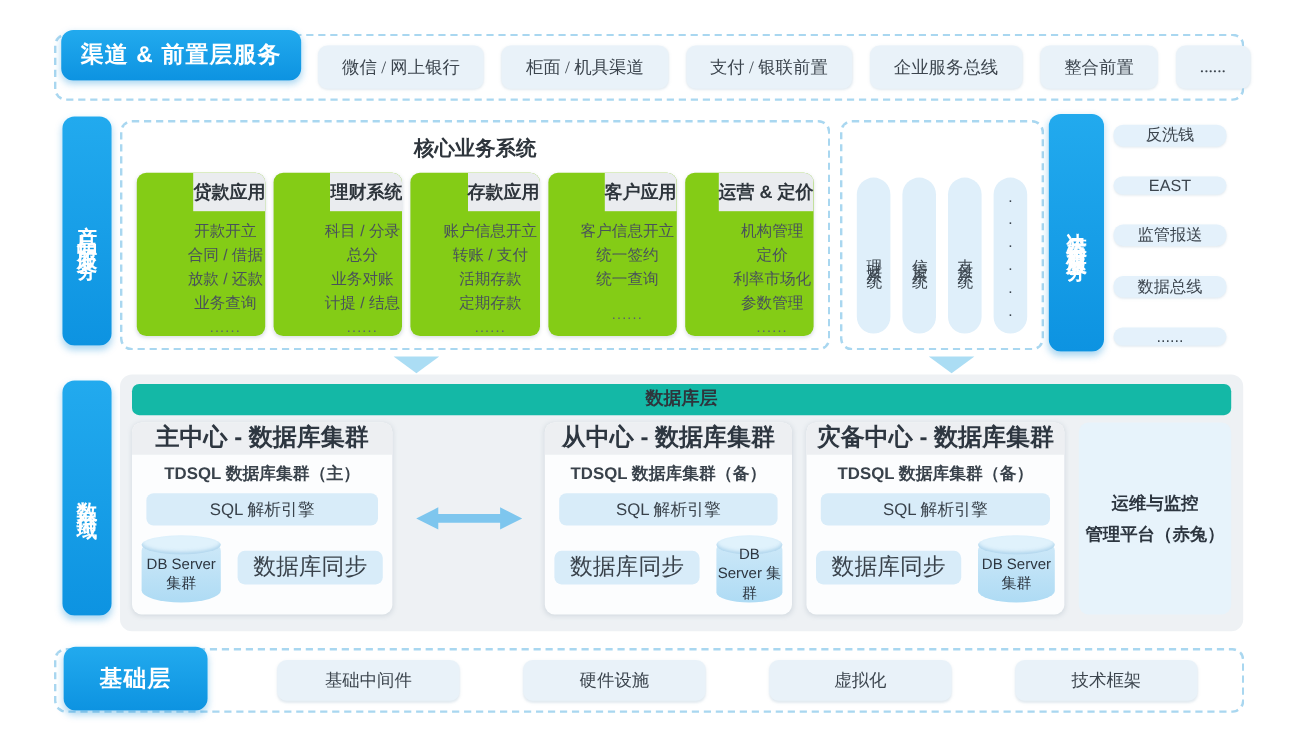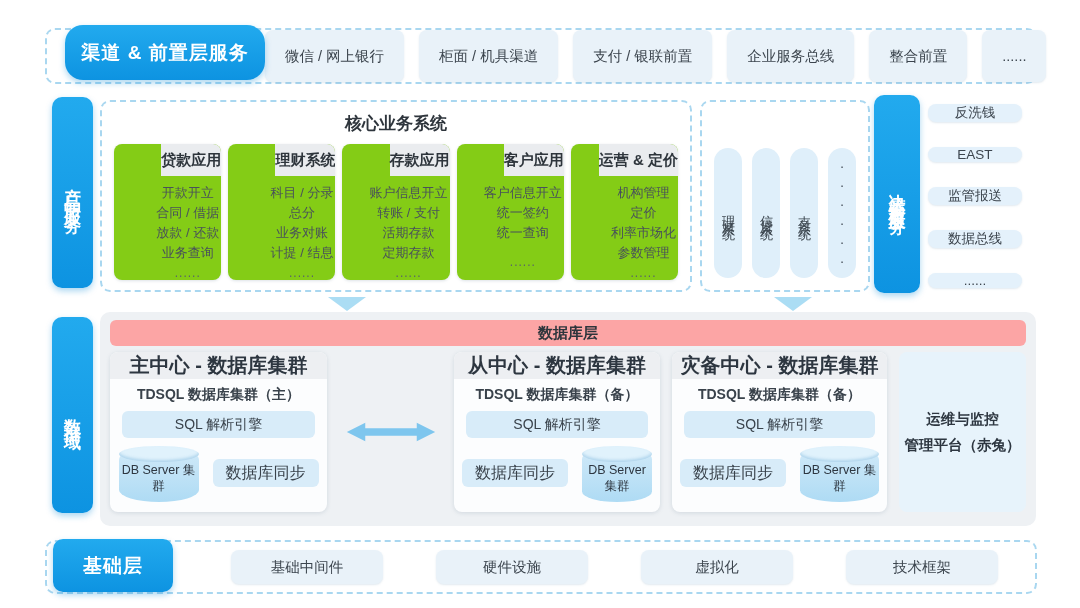--- a/index.html
+++ b/index.html
@@ -24,21 +24,21 @@
   .vbar .vtext { color:#fff; font-weight:bold; font-size:17px; letter-spacing:7px; }
   .litem {
     background:#e9f2f9; border-radius:8px; color:#3c454e; font-size:14.5px;
     display:flex; align-items:center; justify-content:center;
     box-shadow:0 1px 2px rgba(140,170,195,.25);
   }
   .box-title { text-align:center; font-weight:bold; font-size:17px; color:#2e353c; padding-top:10px; }
   
   .hband-items { position:absolute; display:flex; align-items:center; gap:15px; }
   .band-top .hband-items { left:218px; top:7px; right:12px; bottom:7px; }
-  .band-top .litem { height:52px; padding:0 20px; white-space:nowrap; }
+  .band-top .litem { height:36px; padding:0 20px; white-space:nowrap;font-family:Liberation Serif, serif; }
   .band-bottom .hband-items { left:165px; right:18px; top:7px; bottom:7px; justify-content:space-around; }
   .band-bottom .litem { width:152px; height:34px; }
   
   .core-cols { position:absolute; left:12px; right:12px; top:42px; bottom:10px; display:flex; gap:7px; }
   .core-card {
     flex:1; background:#84cc16; border-radius:8px; overflow:hidden;
     display:flex; flex-direction:column; box-shadow:0 1px 3px rgba(120,140,160,.25);align-items:flex-end;
   }
   .core-card-header { background:#eaecef; text-align:center; font-weight:bold; font-size:15px; color:#2e353c; padding:7px 0 6px; }
   .core-card-body {
@@ -53,21 +53,21 @@
   .decision-items .litem { flex:1; font-size:13.5px; background:#e4f1fb; }
   
   .down-tri {
     position:absolute; width:0; height:0; top:297px;
     border-left:19px solid transparent; border-right:19px solid transparent;
     border-top:14px solid #abddf4;
   }
   
   .data-panel { position:absolute; left:100px; top:312px; width:936px; height:214px; background:#eef1f4; border-radius:10px; }
   .db-layer-bar {
-    position:absolute; left:10px; right:10px; top:8px; height:26px; background:#fca5a5;
+    position:absolute; left:10px; right:10px; top:8px; height:26px; background:#14b8a6;
     border-radius:6px; text-align:center; font-weight:bold; font-size:15px; color:#2e353c; line-height:26px;
   }
   .clusters-row { position:absolute; left:10px; right:10px; top:40px; bottom:14px; display:flex; }
   .cluster {
     background:#fcfdfe; border-radius:8px; display:flex; flex-direction:column;
     box-shadow:0 1px 4px rgba(110,130,150,.22);
   }
   .cluster-header { height:27px; background:#edeff2; border-radius:8px 8px 0 0; text-align:center; font-weight:bold; font-size:20px; color:#2d3640; line-height:27px; }
   .cluster-tdsql { text-align:center; font-size:14px; font-weight:600; color:#39424b; margin-top:7px; }
   .engine-box { margin:7px 12px 0; height:27px; background:#d8ecf9; border-radius:6px; text-align:center; line-height:27px; font-size:14px; color:#39424b; }
@@ -77,35 +77,35 @@
     background:linear-gradient(180deg,#cde8f8,#aedbf4);
     border-radius:6px 6px 40px 40px / 6px 6px 12px 12px;
     display:flex; align-items:center; justify-content:center;
     text-align:center; font-size:12.5px; color:#2d3640; line-height:1.3;
   }
   .cylinder::before {
     content:""; position:absolute; left:0; right:0; top:-8px; height:16px;
     background:#e0f2fc; border-radius:50%; box-shadow:inset 0 -2px 3px rgba(120,180,220,.45);
   }
   .cylinder span { position:relative; z-index:1; }
-  .sync-box { height:28px; background:#d8ecf9; border-radius:6px; padding:0 13px; line-height:28px; font-size:16px; color:#39424b; white-space:nowrap; }
+  .sync-box { height:28px; background:#d8ecf9; border-radius:6px; padding:0 13px; line-height:28px; font-size:19px; color:#39424b; white-space:nowrap; }
   .arrow-zone { display:flex; align-items:center; justify-content:center; }
   .ops-panel {
     background:#e7f3fb; border-radius:8px; display:flex; flex-direction:column;
     align-items:center; justify-content:center; gap:7px;
     font-weight:bold; font-size:14.5px; color:#2d3640;
   }
 </style>
 </head>
 <body>
 
 <div class="page">
 
   <div class="dashed-box band-top" style="left:45px; top:28px; width:988px; height:52px;">
-    <div class="blue-btn" style="left:18px; top:-5px; width:200px; height:55px;border-radius:18px;">渠道 &amp; 前置层服务</div>
+    <div class="blue-btn" style="left:4px; top:-5px; width:200px; height:42px;">渠道 &amp; 前置层服务</div>
     <div class="hband-items">
 
         <div class="litem">微信 / 网上银行</div>
 
         <div class="litem">柜面 / 机具渠道</div>
 
         <div class="litem">支付 / 银联前置</div>
 
         <div class="litem">企业服务总线</div>
 

